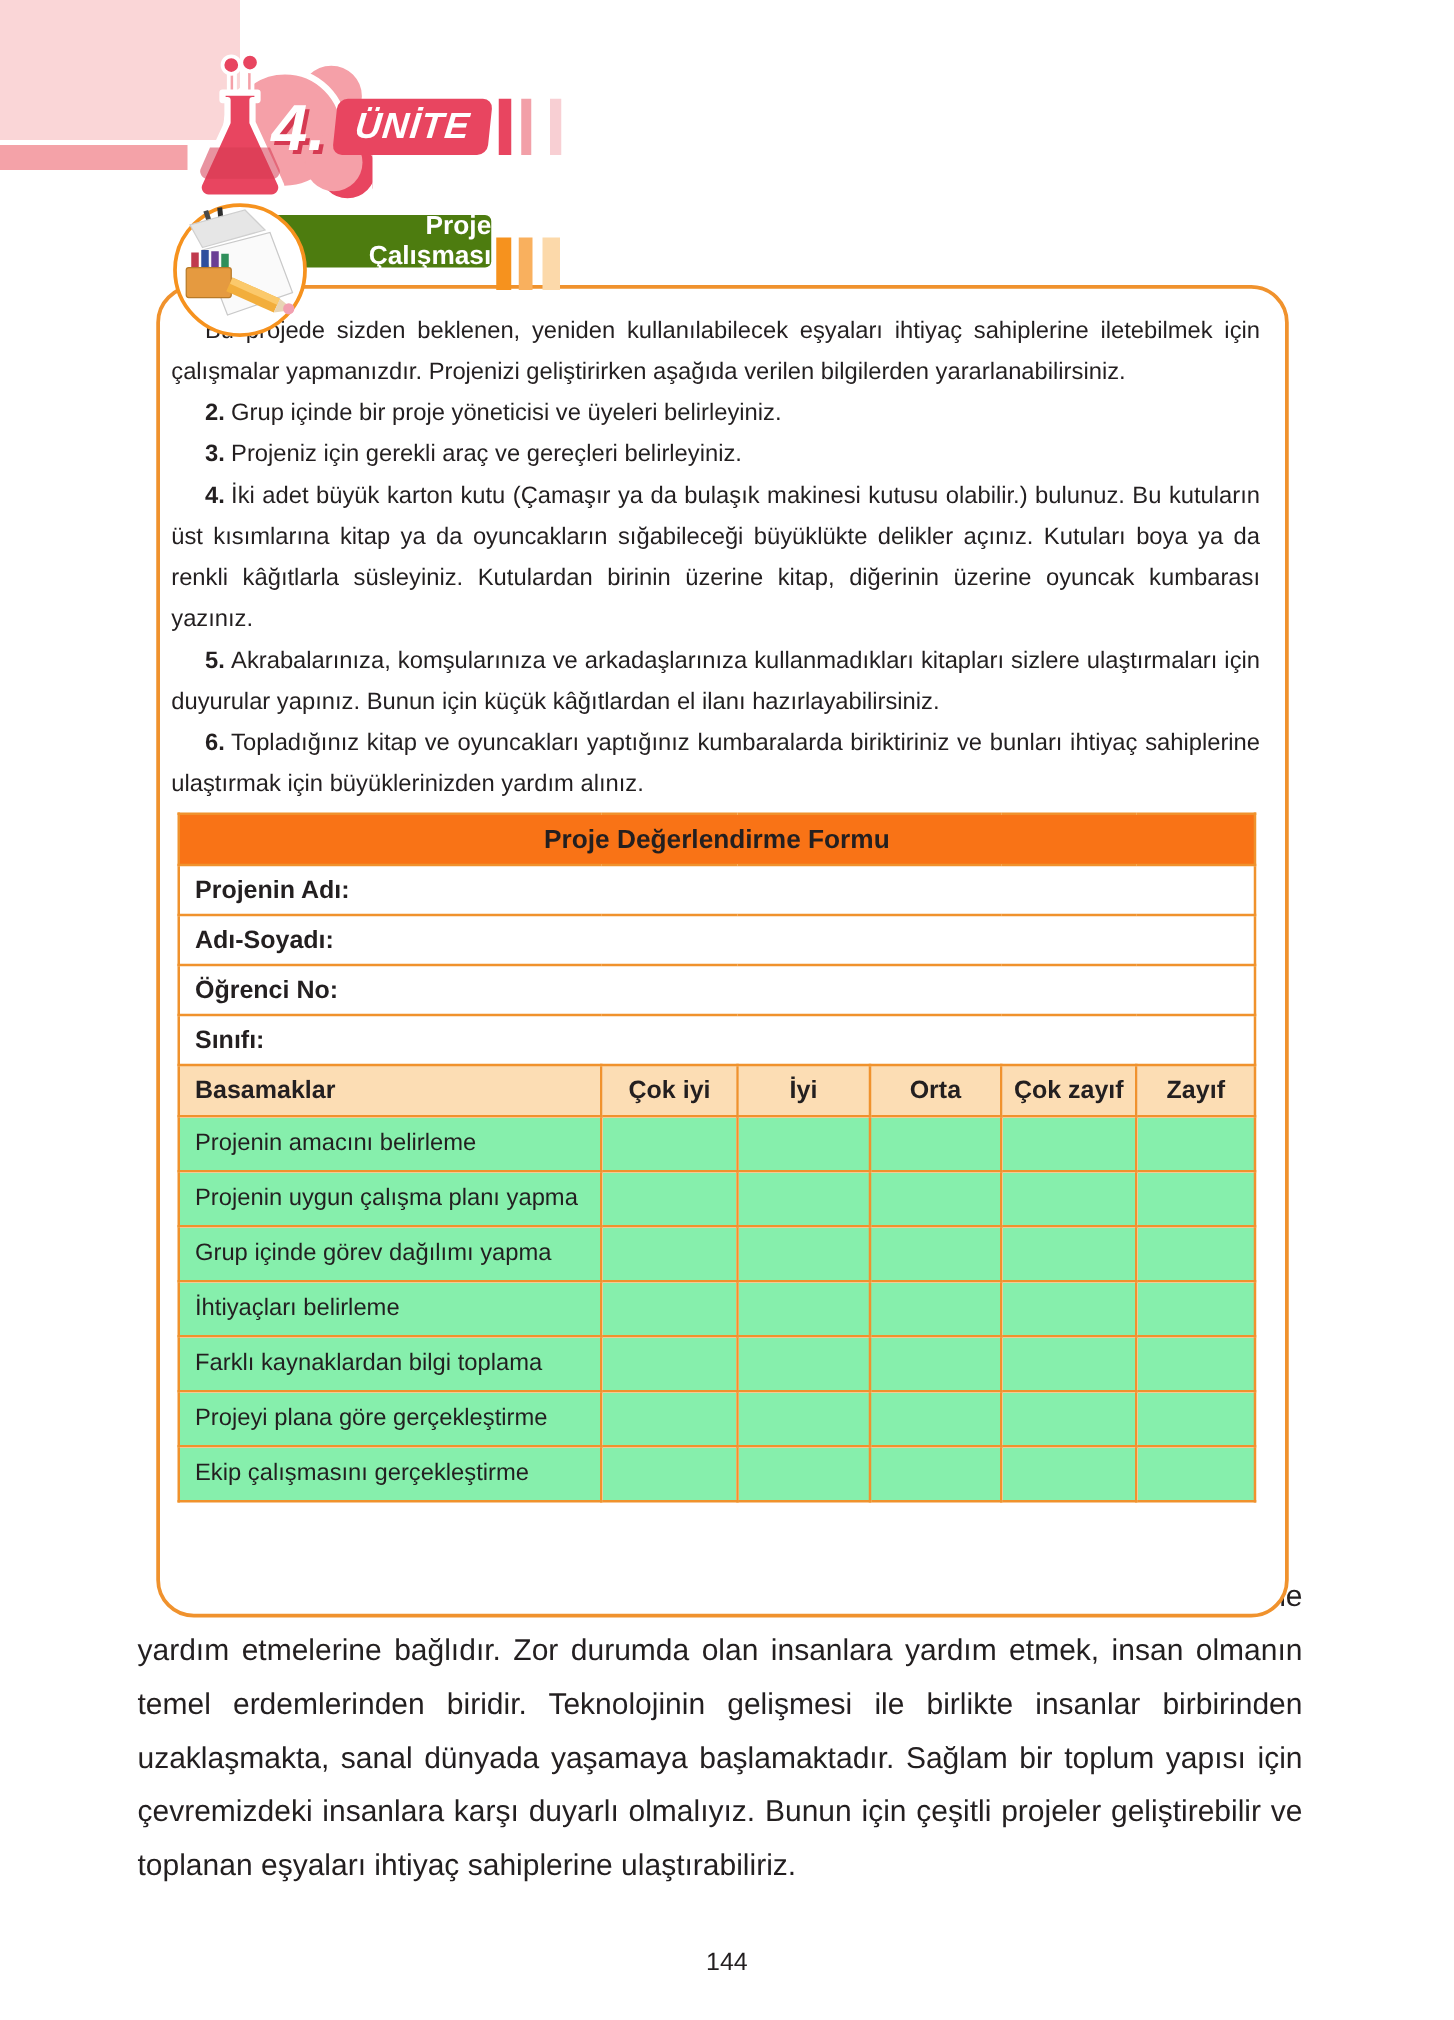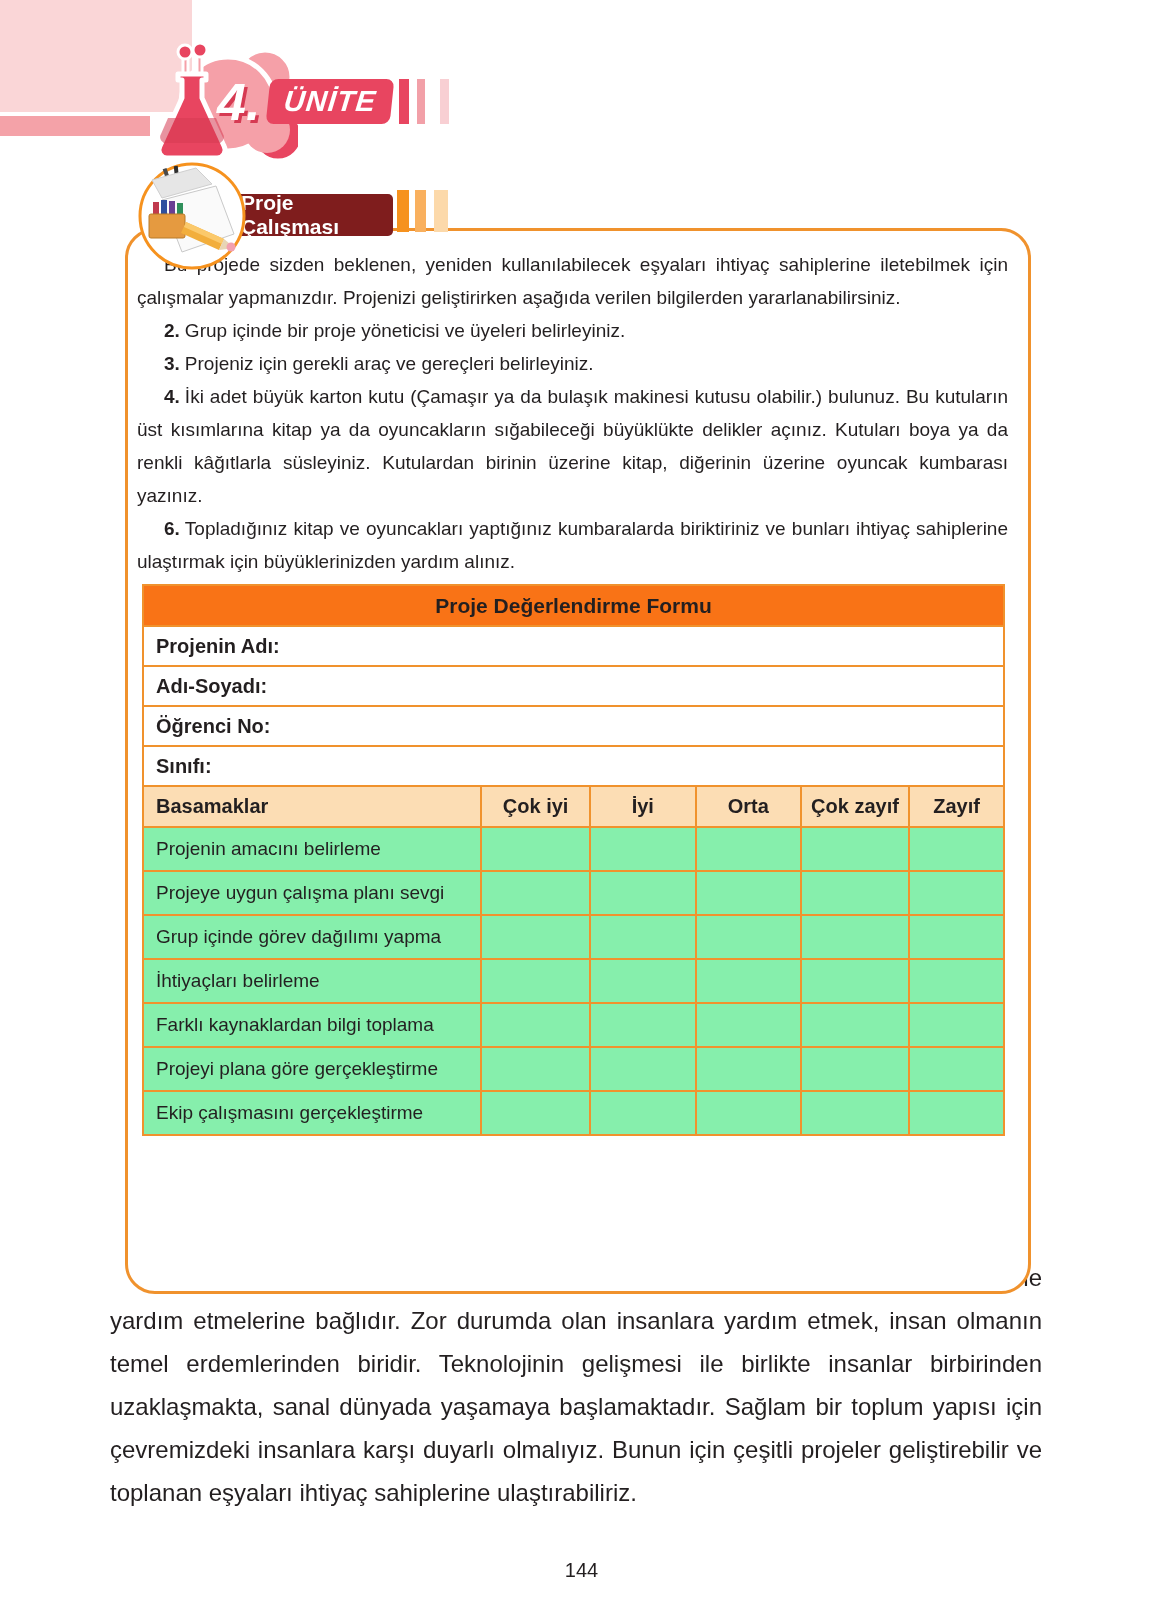--- a/index.html
+++ b/index.html
@@ -45,27 +45,28 @@
     font-size: 29px; letter-spacing: 1px;
   }
   .vbar { position: absolute; top: 79px; height: 45px; }
   .u-bar1 { left: 399px; width: 10px; background: #E84560; }
   .u-bar2 { left: 417px; width: 8px;  background: #F2A0A8; }
   .u-bar3 { left: 440px; width: 9px;  background: #F8CFD3; }
 
   
   .section-icon { position: absolute; left: 136px; top: 160px; z-index: 3; }
   .section-banner {
-    position: absolute; left: 203px; top: 194px;
+    position: absolute; left: 203px; top: 172px;
     width: 190px; height: 42px;
-    background: #7f1d1d;
+    background: #4d7c0f;
     border-radius: 21px 5px 5px 21px;
     display: flex; align-items: center; justify-content: center;
     padding-left: 38px;
     z-index: 2;
+    text-align: right;
   }
   .section-banner span {
     color: #ffffff; font-weight: bold; font-size: 21px;
   }
   .sbar { position: absolute; top: 190px; height: 42px; z-index: 2; }
   .s-bar1 { left: 397px; width: 12px; background: #F6921E; }
   .s-bar2 { left: 415px; width: 11px; background: #F9B05E; }
   .s-bar3 { left: 434px; width: 14px; background: #FCD9AA; }
 
   
@@ -202,20 +203,23 @@
     <p class="step">
       <span class="step-num">2.</span><span>Grup içinde bir proje yöneticisi ve üyeleri belirleyiniz.</span>
     </p>
     <p class="step">
       <span class="step-num">3.</span><span>Projeniz için gerekli araç ve gereçleri belirleyiniz.</span>
     </p>
     <p class="step">
       <span class="step-num">4.</span><span>İki adet büyük karton kutu (Çamaşır ya da bulaşık makinesi kutusu olabilir.) bulunuz. Bu kutuların üst kısımlarına kitap ya da oyuncakların sığabileceği büyüklükte delikler açınız. Kutuları boya ya da renkli kâğıtlarla süsleyiniz. Kutulardan birinin üzerine kitap, diğerinin üzerine oyuncak kumbarası yazınız.</span>
     </p>
     <p class="step">
+      <span class="step-num">5.</span><span>Akrabalarınıza, komşularınıza ve arkadaşlarınıza kullanmadıkları kitapları sizlere ulaştırmaları için duyurular yapınız. Bunun için küçük kâğıtlardan el ilanı hazırlayabilirsiniz.</span>
+    </p>
+    <p class="step">
       <span class="step-num">6.</span><span>Topladığınız kitap ve oyuncakları yaptığınız kumbaralarda biriktiriniz ve bunları ihtiyaç sahiplerine ulaştırmak için büyüklerinizden yardım alınız.</span>
     </p>
 
     <table class="eval-form">
       <colgroup>
         <col style="width:39.3%">
         <col style="width:12.6%">
         <col style="width:12.3%">
         <col style="width:12.2%">
         <col style="width:12.6%">
@@ -247,21 +251,21 @@
         </tr>
         <tr class="data-row">
           <td>Projenin amacını belirleme</td>
           <td></td>
             <td></td>
             <td></td>
             <td></td>
             <td></td>
         </tr>
         <tr class="data-row">
-          <td>Projeye uygun çalışma planı sevgi</td>
+          <td>Projenin uygun çalışma planı yapma</td>
           <td></td>
             <td></td>
             <td></td>
             <td></td>
             <td></td>
         </tr>
         <tr class="data-row">
           <td>Grup içinde görev dağılımı yapma</td>
           <td></td>
             <td></td>

